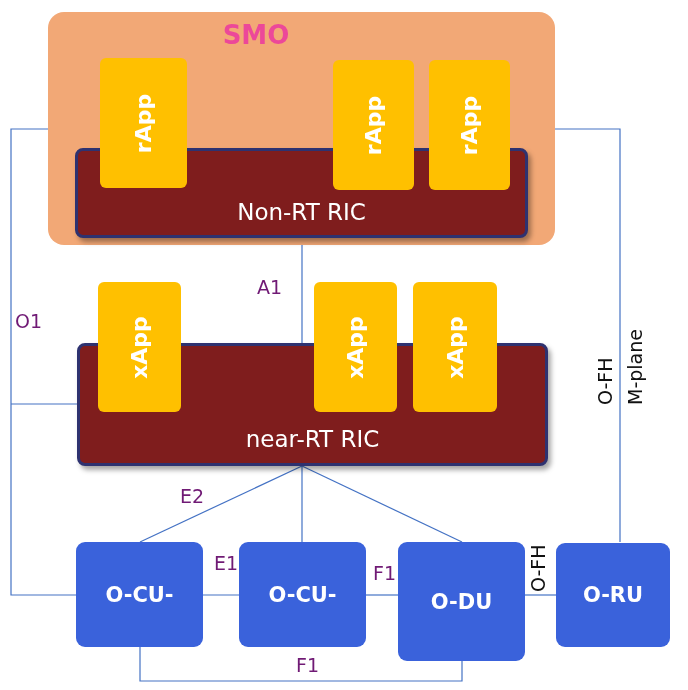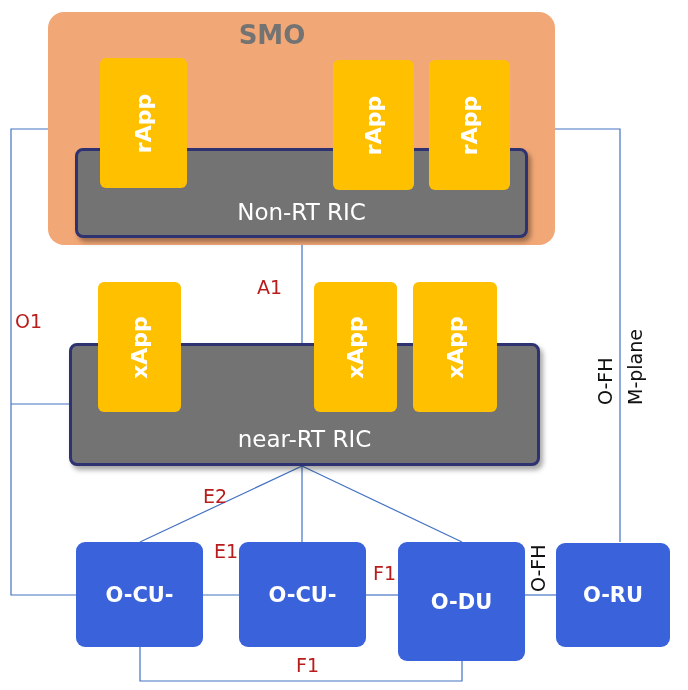--- a/index.html
+++ b/index.html
@@ -1,26 +1,26 @@
 <!DOCTYPE html>
 <html><head>
 <meta charset="utf-8">
 <style>
   html,body{margin:0;padding:0;background:#ffffff;}
   body{width:688px;height:690px;position:relative;overflow:hidden;font-family:"DejaVu Sans","Liberation Sans",sans-serif;}
   .abs{position:absolute;}
   svg.lines{position:absolute;left:0;top:0;width:688px;height:690px;}
   .smo{left:48px;top:12px;width:507px;height:233px;background:#f2a876;border-radius:16px;}
-  .smo-title{left:64px;top:20px;width:416px;text-align:center;color:#737373;font-weight:bold;font-size:26px;}
-  .ric{background:#737373;border:3px solid #2e3270;border-radius:8px;box-shadow:3px 4px 5px rgba(0,0,0,0.35);box-sizing:border-box;}
+  .smo-title{left:48px;top:20px;width:416px;text-align:center;color:#ec4899;font-weight:bold;font-size:26px;}
+  .ric{background:#7f1d1d;border:3px solid #2e3270;border-radius:8px;box-shadow:3px 4px 5px rgba(0,0,0,0.35);box-sizing:border-box;}
   .ric-label{position:absolute;left:0;right:0;text-align:center;color:#ffffff;font-size:23px;}
   .app{background:#ffc000;border-radius:6px;display:flex;align-items:center;justify-content:center;}
   .app span{transform:rotate(-90deg);color:#ffffff;font-weight:bold;font-size:22px;white-space:nowrap;}
   .node{background:#3a62db;border-radius:9px;display:flex;align-items:center;justify-content:center;text-align:center;color:#ffffff;font-weight:bold;font-size:21px;line-height:28px;}
-  .lbl{color:#b91c1c;font-size:19px;white-space:nowrap;}
+  .lbl{color:#701a75;font-size:19px;white-space:nowrap;}
   .vlbl{color:#111111;font-size:19px;white-space:nowrap;transform:rotate(-90deg);transform-origin:left top;}
 </style>
 </head>
 <body>
 
 <svg class="lines" viewBox="0 0 688 690">
   <g stroke="#4472c4" stroke-width="1.2" fill="none">
 
     <polyline points="48,129 11,129 11,595 76,595"></polyline>
     <line x1="11" y1="404" x2="77" y2="404"></line>
@@ -52,21 +52,21 @@
 <div class="abs app" style="left:100px;top:58px;width:87px;height:130px;">
     <span>rApp</span>
   </div>
 <div class="abs app" style="left:333px;top:60px;width:81px;height:130px;">
     <span>rApp</span>
   </div>
 <div class="abs app" style="left:429px;top:60px;width:81px;height:130px;">
     <span>rApp</span>
   </div>
 
-<div class="abs ric" style="left:69px;top:343px;width:471px;height:123px;">
+<div class="abs ric" style="left:77px;top:343px;width:471px;height:123px;">
   <div class="ric-label" style="top:80px;">near-RT RIC</div>
 </div>
 <div class="abs app" style="left:98px;top:282px;width:83px;height:130px;">
     <span>xApp</span>
   </div>
 <div class="abs app" style="left:314px;top:282px;width:83px;height:130px;">
     <span>xApp</span>
   </div>
 <div class="abs app" style="left:413px;top:282px;width:84px;height:130px;">
     <span>xApp</span>
@@ -84,19 +84,19 @@
 </div>
 <div class="abs node" style="left:398px;top:542px;width:127px;height:119px;">
   <div>O-DU</div>
 </div>
 <div class="abs node" style="left:556px;top:543px;width:114px;height:104px;">
   <div>O-RU</div>
 </div>
 
 <div class="abs lbl" style="left:257px;top:276px;">A1</div>
 <div class="abs lbl" style="left:15px;top:310px;text-align:center;">O1</div>
-<div class="abs lbl" style="left:180px;top:485px;margin-left:23px;">E2</div>
-<div class="abs lbl" style="left:214px;top:540px;">E1</div>
+<div class="abs lbl" style="left:180px;top:485px;">E2</div>
+<div class="abs lbl" style="left:214px;top:552px;">E1</div>
 <div class="abs lbl" style="left:373px;top:562px;">F1</div>
 <div class="abs lbl" style="left:296px;top:654px;">F1</div>
 <div class="abs vlbl" style="left:527px;top:592px;">O-FH</div>
 <div class="abs vlbl" style="left:594px;top:405px;">O-FH</div>
 <div class="abs vlbl" style="left:624px;top:405px;">M-plane</div>
 
 </body></html>

